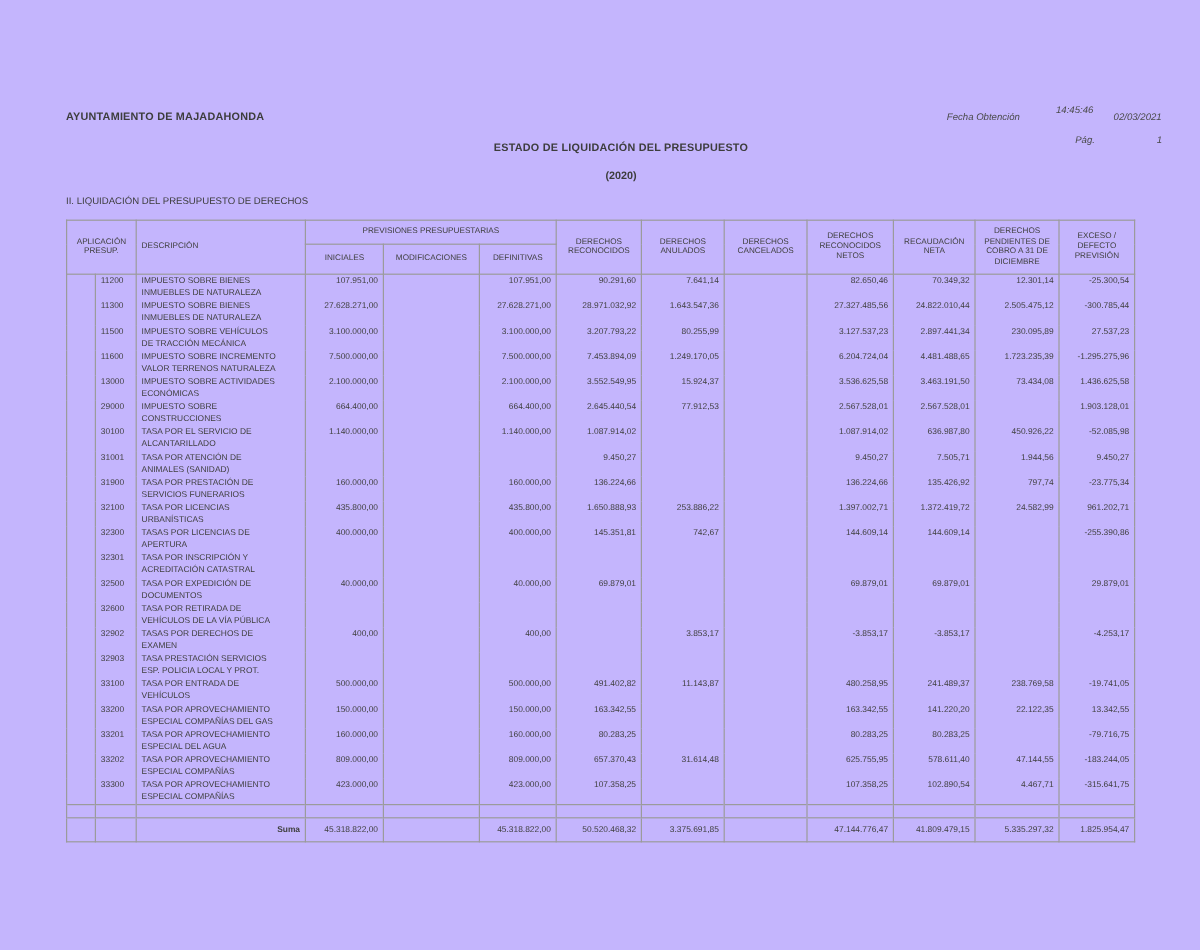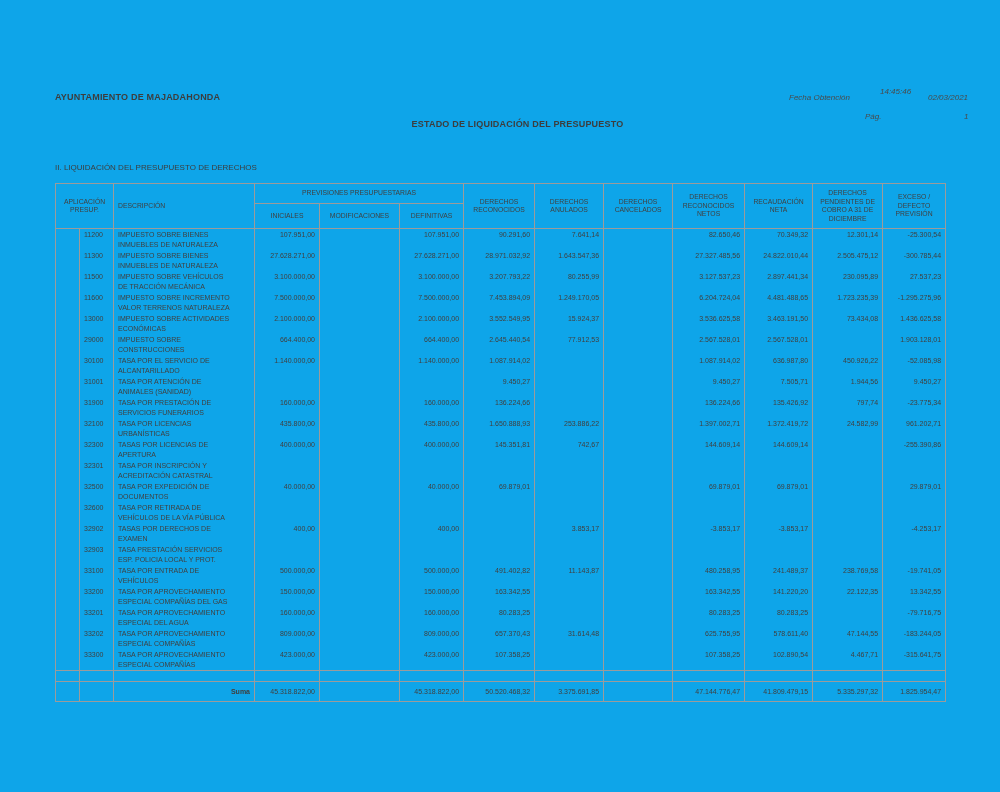--- a/index.html
+++ b/index.html
@@ -3,36 +3,36 @@
 <meta charset="utf-8">
 <style>
   * { margin: 0; padding: 0; box-sizing: border-box; }
   html, body { width: 1000px; height: 792px; background: #ffffff; }
   body {
     font-family: "Liberation Sans", sans-serif;
     color: #3d3d3d;
     position: relative;
     overflow: hidden;
   }
-  .page { position: absolute; inset: 0; background: #0ea5e9; }
+  .page { position: absolute; inset: 0; background: #c4b5fd; }
 
   
   .org-name {
     position: absolute; left: 55px; top: 92px;
     font-size: 9px; font-weight: bold; letter-spacing: 0.2px;
   }
   .doc-title-wrap { position: absolute; left: 35px; right: 0; top: 113px; text-align: center; }
   .doc-title { font-size: 9px; font-weight: bold; letter-spacing: 0.2px; }
   .doc-year-wrap { position: absolute; left: 35px; right: 0; top: 136px; text-align: center; }
   .doc-year { font-size: 9px; font-weight: bold; }
   .meta { position: absolute; font-size: 8px; font-style: italic; color: #4a4a4a; margin-left: 24px; }
   .meta-fecha-label { left: 765px; top: 93px; }
   .meta-time  { left: 856px; top: 87px; }
   .meta-date  { left: 904px; top: 93px; text-align: right; }
-  .meta-pag   { left: 841px; top: 112px; }
+  .meta-pag   { left: 872px; top: 112px; }
   .meta-pagnum{ left: 940px; top: 112px; }
 
   .section-title {
     position: absolute; left: 55px; top: 163px;
     font-size: 8px; color: #3d3d3d;
   }
 
   
   .tbl-wrap { position: absolute; left: 55px; top: 183px; }
   table {
@@ -77,20 +77,23 @@
   <div class="meta meta-fecha-label">Fecha Obtención</div>
   <div class="meta meta-time">14:45:46</div>
   <div class="meta meta-date">02/03/2021</div>
 
   <div class="doc-title-wrap">
     <span class="doc-title">ESTADO DE LIQUIDACIÓN DEL PRESUPUESTO</span>
   </div>
   <div class="meta meta-pag">Pág.</div>
   <div class="meta meta-pagnum">1</div>
 
+  <div class="doc-year-wrap">
+    <span class="doc-year">(2020)</span>
+  </div>
 
   <div class="section-title">II. LIQUIDACIÓN DEL PRESUPUESTO DE DERECHOS</div>
 
   <div class="tbl-wrap">
     <table>
       <colgroup>
         <col style="width:24px">
           <col style="width:34px">
           <col style="width:141px">
         <col style="width:65px">

